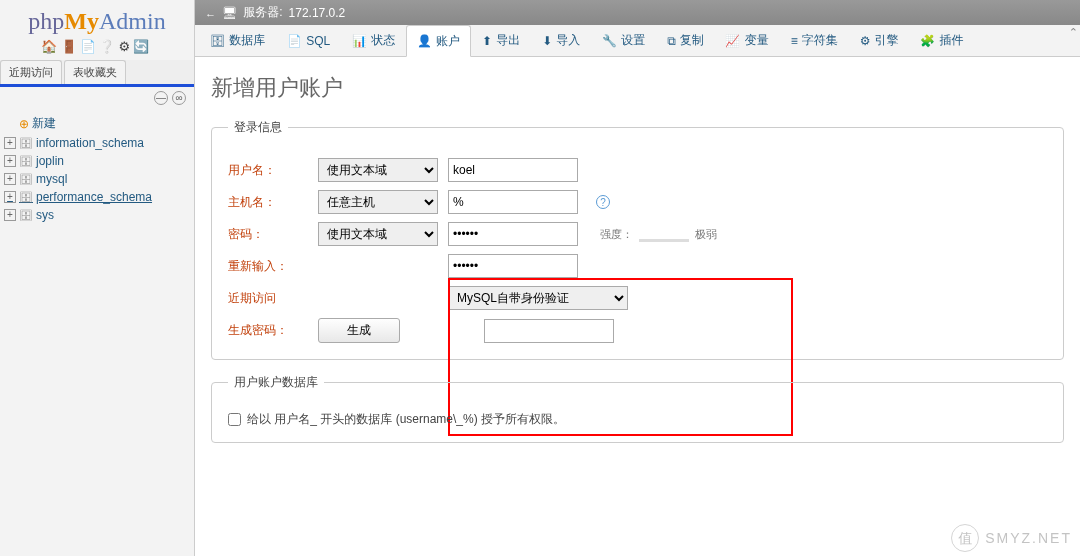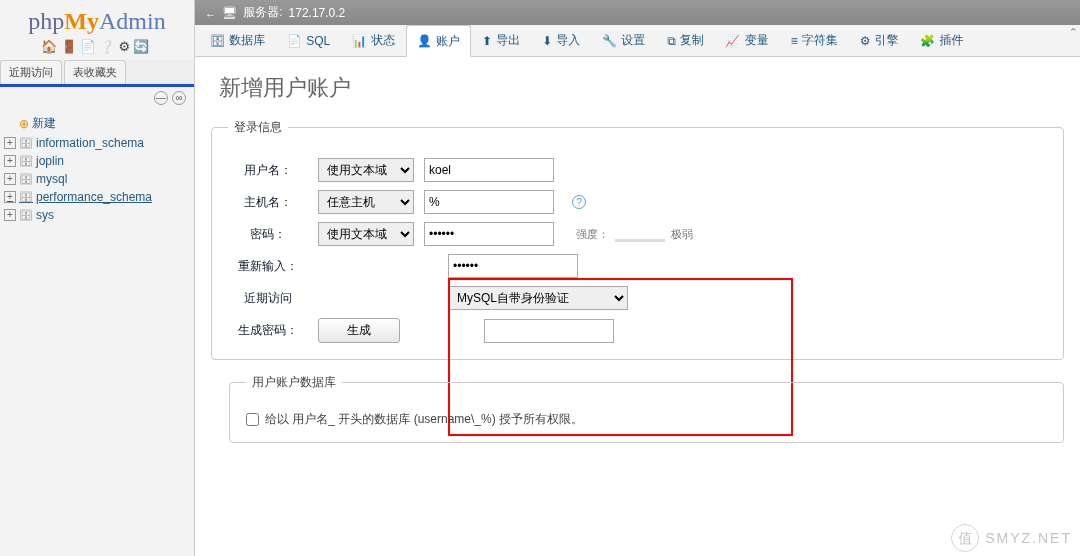--- a/index.html
+++ b/index.html
@@ -20,27 +20,27 @@
 .tree-item .db-icon { color: #888; font-size: 11px; }
 .tree-item.new .new-icon { color: #e68a00; }
 .main { flex: 1; display: flex; flex-direction: column; background: #fff; position: relative; }
 .topbar { background: #888; background: linear-gradient(#999, #888); color: #fff; padding: 4px 10px; font-size: 12px; display: flex; align-items: center; gap: 6px; }
 .topbar .arrow { font-size: 11px; }
 .nav-tabs { display: flex; background: #f3f3f3; border-bottom: 1px solid #ccc; padding: 0 4px; }
 .nav-tab { display: flex; align-items: center; gap: 4px; padding: 6px 10px; font-size: 12px; color: #235a81; cursor: pointer; border: 1px solid transparent; }
 .nav-tab.active { background: #fff; border: 1px solid #ccc; border-bottom: 1px solid #fff; border-radius: 3px 3px 0 0; margin-bottom: -1px; }
 .nav-tab .ico { font-size: 12px; }
 .content { padding: 10px 16px; overflow-y: auto; flex: 1; }
-h2 { font-size: 22px; font-weight: normal; color: #666; margin: 6px 8px 16px; }
+h2 { font-size: 22px; font-weight: normal; color: #666; margin: 6px 0 16px; }
 fieldset { border: 1px solid #ccc; border-radius: 4px; padding: 14px 16px 8px; margin-bottom: 14px; position: relative; }
 legend { padding: 0 6px; font-size: 12px; color: #444; }
 .form-row { display: flex; align-items: center; margin: 8px 0; gap: 10px; }
-.form-row .label { width: 80px; text-align: center; color: #0f172a; }
+.form-row .label { width: 80px; text-align: left; color: #c2410c; }
 .form-row select, .form-row input[type=text], .form-row input[type=password] { border: 1px solid #aaa; padding: 3px 4px; font-size: 12px; height: 24px; }
-.form-row select { width: 96px; }
+.form-row select { width: 120px; }
 .form-row input[type=text], .form-row input[type=password] { width: 130px; }
 .help-icon { display: inline-block; width: 14px; height: 14px; border: 1px solid #5b9bd5; border-radius: 50%; text-align: center; line-height: 13px; color: #5b9bd5; font-size: 10px; margin-left: 8px; }
 .strength { display: flex; align-items: flex-end; gap: 6px; margin-left: 12px; font-size: 11px; color: #777; }
 .strength-bar { width: 50px; height: 3px; background: #ddd; display: inline-block; }
 .highlight-box { position: absolute; border: 2px solid red; pointer-events: none; }
 .hb1 { left: 236px; top: 142px; width: 345px; height: 158px; }
 .hb2 { left: 0px; top: -6px; width: 345px; height: 24px; }
 .btn { border: 1px solid #aaa; background: linear-gradient(#fefefe, #e8e8e8); padding: 3px 28px; border-radius: 3px; cursor: pointer; font-size: 12px; }
 .checkbox-row { display: flex; align-items: center; gap: 6px; margin: 6px 0; font-size: 12px; }
 .checkbox-row input { cursor: pointer; }
@@ -207,21 +207,21 @@
         </div>
 
         <div class="form-row">
           <span class="label">生成密码：</span>
           <button class="btn">生成</button>
           <span style="width:64px"></span>
           <input type="text" value="" style="">
         </div>
       </fieldset>
 
-      <fieldset style="position:relative;margin-left:18px;">
+      <fieldset style="position:relative;">
         <legend>用户账户数据库</legend>
         <div class="checkbox-row">
           <input type="checkbox" style="">
           <span>给以 用户名_ 开头的数据库 (username\_%) 授予所有权限。</span>
         </div>
       </fieldset>
 
 
     </div>
   </div>

